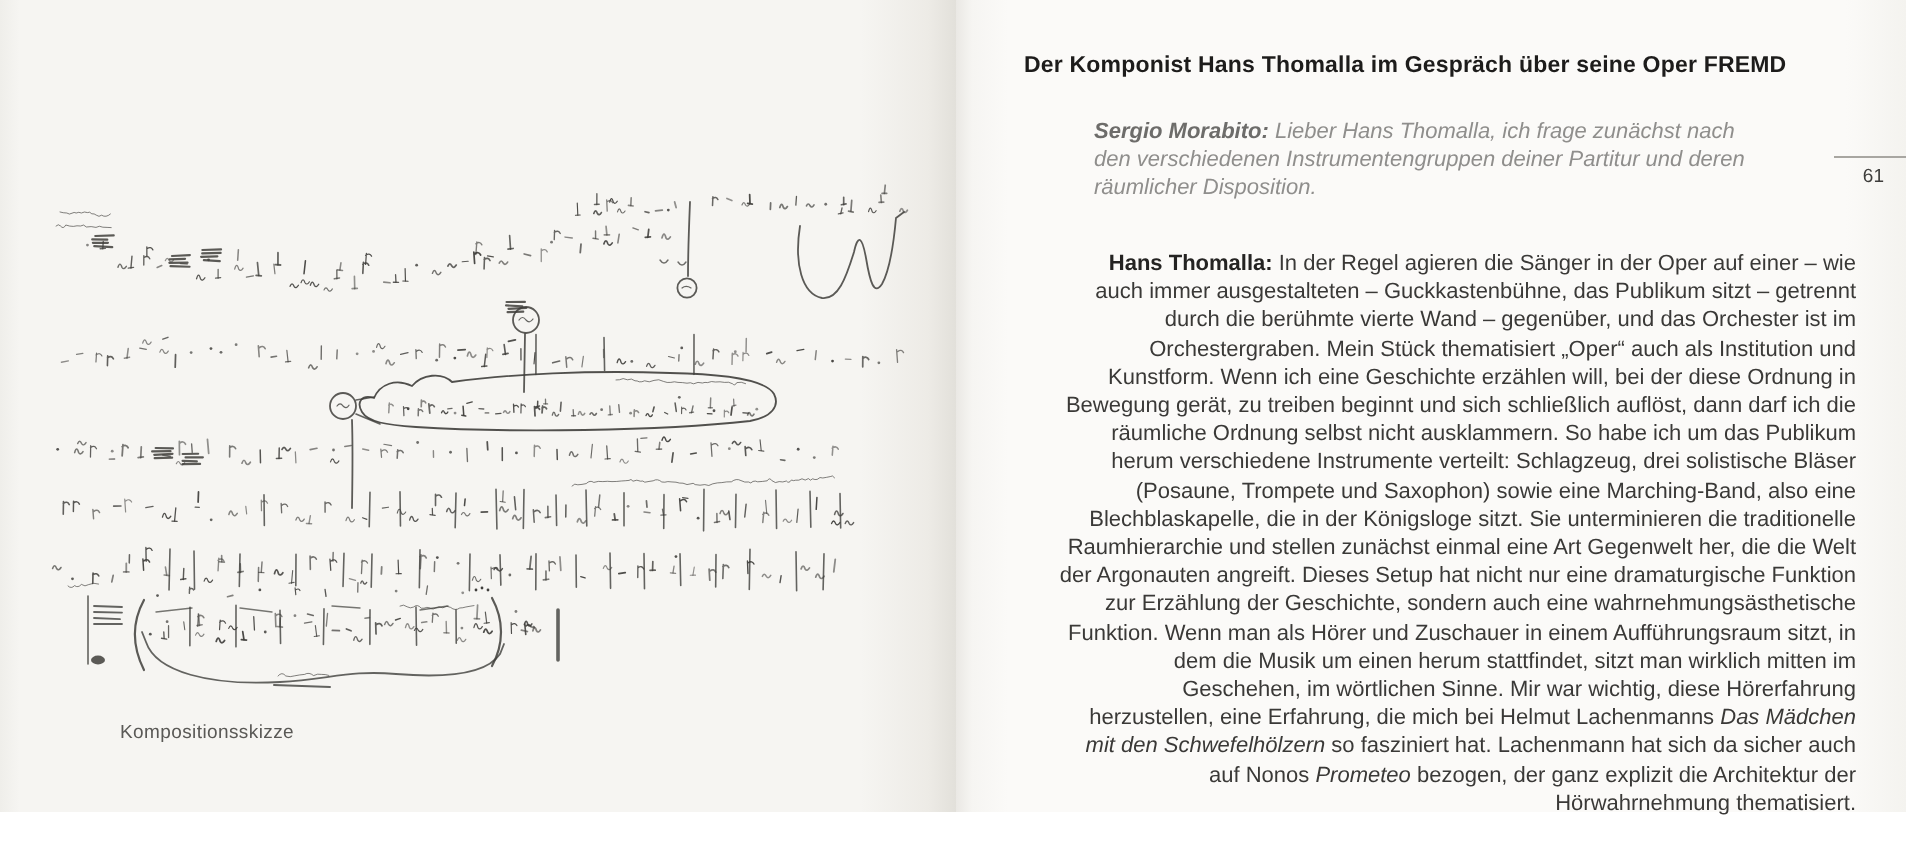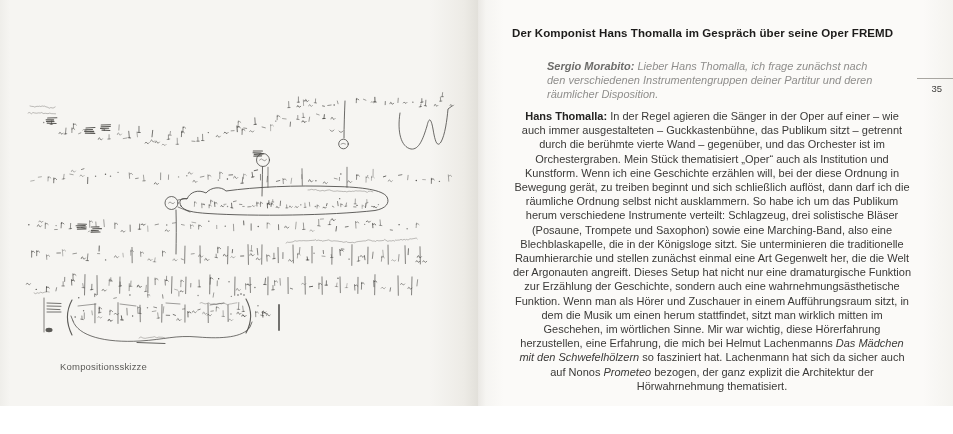--- a/index.html
+++ b/index.html
@@ -27,22 +27,22 @@
     font-size:11.5px;font-weight:bold;color:#1d1c1b;letter-spacing:.1px;line-height:13px;
   }
   .question{
     position:absolute;left:69px;top:59px;width:334px;margin:0;
     font-style:italic;font-size:11px;line-height:14px;color:#8f8e8c;
   }
   .q-speaker{font-weight:bold;color:#6d6c6a}
   .pagenum-rule{position:absolute;right:0;top:78px;width:36px;height:1px;background:#a8a6a1}
   .pagenum{position:absolute;right:11px;top:83px;font-size:9.5px;color:#3e3d3b}
   .answer{
-    position:absolute;left:34px;top:109px;width:400px;margin:0;
-    font-size:11px;line-height:14.2px;color:#3a3937;text-align:center;
+    position:absolute;left:34px;top:109px;width:400px;margin:16px;
+    font-size:11px;line-height:14.2px;color:#3a3937;text-align:right;
   }
   .a-speaker{font-weight:bold;color:#242322}
   .work{font-style:italic}
 </style>
 </head>
 <body>
 
 <div class="spread">
 
   <div class="page page-left">
@@ -647,20 +647,20 @@
           </g>
       </svg>
     </div>
     <div class="caption">Kompositionsskizze</div>
   </div>
 
   <div class="page page-right">
     <h1 class="heading">Der Komponist Hans Thomalla im Gespräch über seine Oper FREMD</h1>
 
     <div class="pagenum-rule"></div>
-    <div class="pagenum">35</div>
+    <div class="pagenum">61</div>
 
     <p class="question"><span class="q-speaker">Sergio Morabito:</span><span> Lieber Hans Thomalla, ich frage zunächst nach den verschiedenen Instrumentengruppen deiner Partitur und deren räumlicher Disposition.</span></p>
 
     <p class="answer"><span class="a-speaker">Hans Thomalla:</span><span> In der Regel agieren die Sänger in der Oper auf einer – wie auch immer ausgestalteten – Guckkastenbühne, das Publikum sitzt – getrennt durch die berühmte vierte Wand – gegenüber, und das Orchester ist im Orchestergraben. Mein Stück thematisiert „Oper“ auch als Institution und Kunstform. Wenn ich eine Geschichte erzählen will, bei der diese Ordnung in Bewegung gerät, zu treiben beginnt und sich schließlich auflöst, dann darf ich die räumliche Ordnung selbst nicht ausklammern. So habe ich um das Publikum herum verschiedene Instrumente verteilt: Schlagzeug, drei solistische Bläser (Posaune, Trompete und Saxophon) sowie eine Marching-Band, also eine Blechblaskapelle, die in der Königsloge sitzt. Sie unterminieren die traditionelle Raumhierarchie und stellen zunächst einmal eine Art Gegenwelt her, die die Welt der Argonauten angreift. Dieses Setup hat nicht nur eine dramaturgische Funktion zur Erzählung der Geschichte, sondern auch eine wahrnehmungsästhetische Funktion. Wenn man als Hörer und Zuschauer in einem Aufführungsraum sitzt, in dem die Musik um einen herum stattfindet, sitzt man wirklich mitten im Geschehen, im wörtlichen Sinne. Mir war wichtig, diese Hörerfahrung herzustellen, eine Erfahrung, die mich bei Helmut Lachenmanns </span><span class="work">Das Mädchen mit den Schwefelhölzern</span><span> so fasziniert hat. Lachenmann hat sich da sicher auch auf Nonos </span><span class="work">Prometeo</span><span> bezogen, der ganz explizit die Architektur der Hörwahrnehmung thematisiert.</span></p>
   </div>
 
 </div>
 
 </body></html>

